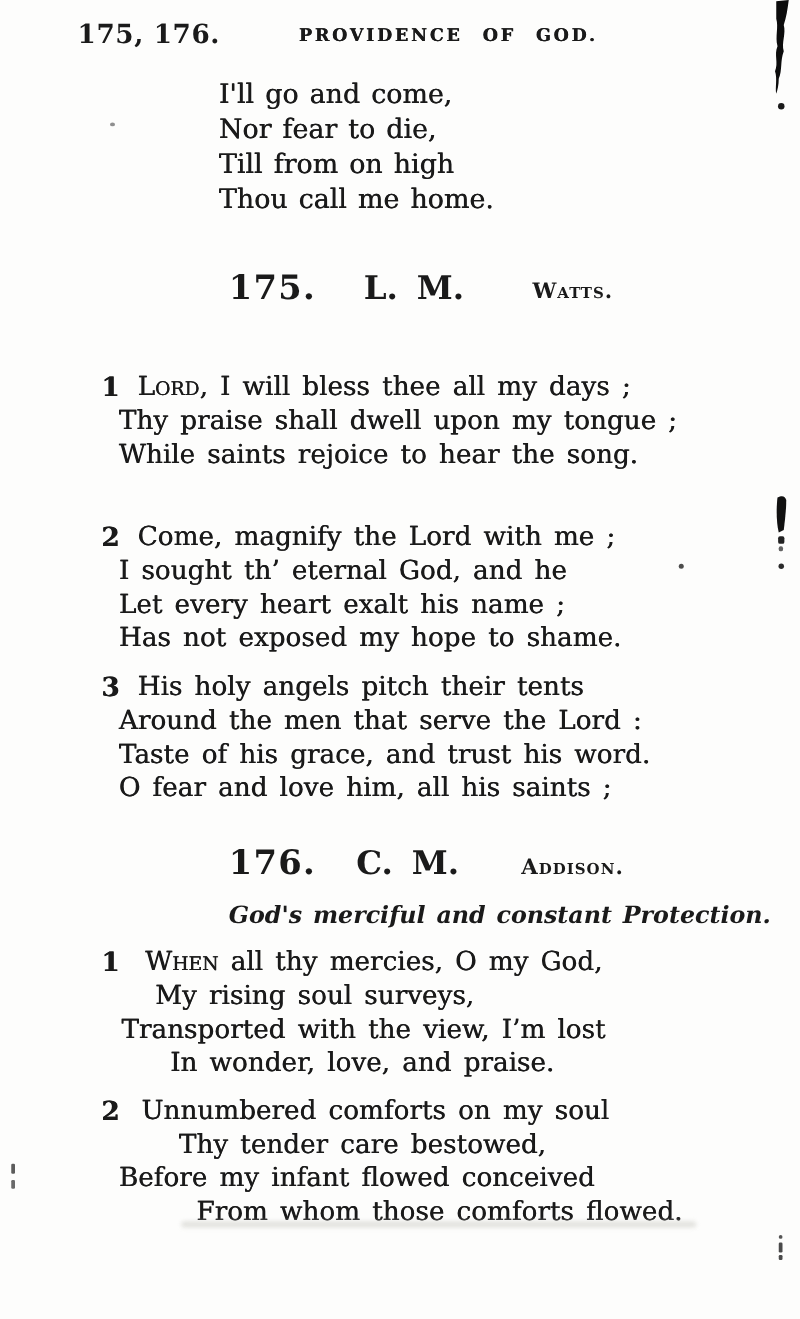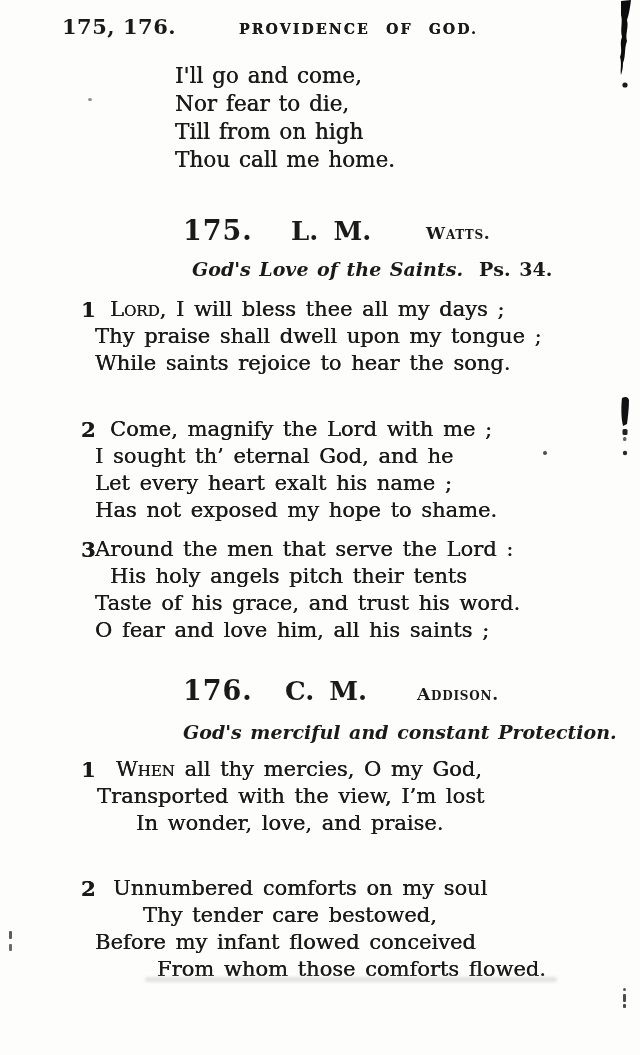--- a/index.html
+++ b/index.html
@@ -79,21 +79,20 @@
   <div class="fragment">
     <div>I'll go and come,</div>
     <div>Nor fear to die,</div>
     <div>Till from on high</div>
     <div>Thou call me home.</div>
   </div>
 
   <div class="hnum h175-num">175.</div>
   <div class="hmeter h175-meter">L. M.</div>
   <div class="hauthor h175-author">Watts.</div>
-  <div class="subtitle sub-175"><span>God's Love of the Saints.</span><span class="scripture">Ps. 34.</span></div>
 
   <div class="verse v175-1">
     <span class="vnum">1</span>
     <div class="vlines">
       <div style="padding-left:15px;"><span class="sc">Lord</span><span>, I will bless thee all my days ;</span></div>
       <div>Thy praise shall dwell upon my tongue ;</div>
       <div>While saints rejoice to hear the song.</div>
     </div>
   </div>
 
@@ -103,36 +102,37 @@
       <div style="padding-left:15px;"><span class="sc"></span><span>Come, magnify the Lord with me ;</span></div>
       <div>I sought th’ eternal God, and he</div>
       <div>Let every heart exalt his name ;</div>
       <div>Has not exposed my hope to shame.</div>
     </div>
   </div>
 
   <div class="verse v175-3">
     <span class="vnum">3</span>
     <div class="vlines">
+      <div style="padding-left:15px;"><span class="sc"></span><span>His holy angels pitch their tents</span></div>
       <div>Around the men that serve the Lord :</div>
-      <div style="padding-left:15px;"><span class="sc"></span><span>His holy angels pitch their tents</span></div>
       <div>Taste of his grace, and trust his word.</div>
       <div>O fear and love him, all his saints ;</div>
     </div>
   </div>
 
   <div class="hnum h176-num">176.</div>
   <div class="hmeter h176-meter">C. M.</div>
   <div class="hauthor h176-author">Addison.</div>
   <div class="subtitle sub-176"><span>God's merciful and constant Protection.</span></div>
 
   <div class="verse v176-1">
     <span class="vnum">1</span>
     <div class="vlines">
       <div style="padding-left:21px;"><span class="sc">When</span><span> all thy mercies, O my God,</span></div>
+      <div style="padding-left:29px;">My rising soul surveys,</div>
       <div style="padding-left:2px;">Transported with the view, I’m lost</div>
       <div style="padding-left:41px;">In wonder, love, and praise.</div>
     </div>
   </div>
 
   <div class="verse v176-2">
     <span class="vnum">2</span>
     <div class="vlines">
       <div style="padding-left:18px;"><span class="sc"></span><span>Unnumbered comforts on my soul</span></div>
       <div style="padding-left:48px;">Thy tender care bestowed,</div>

